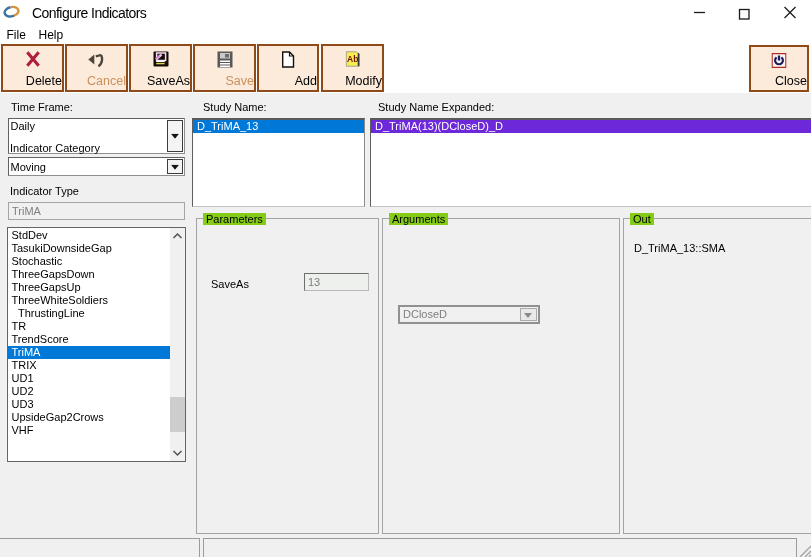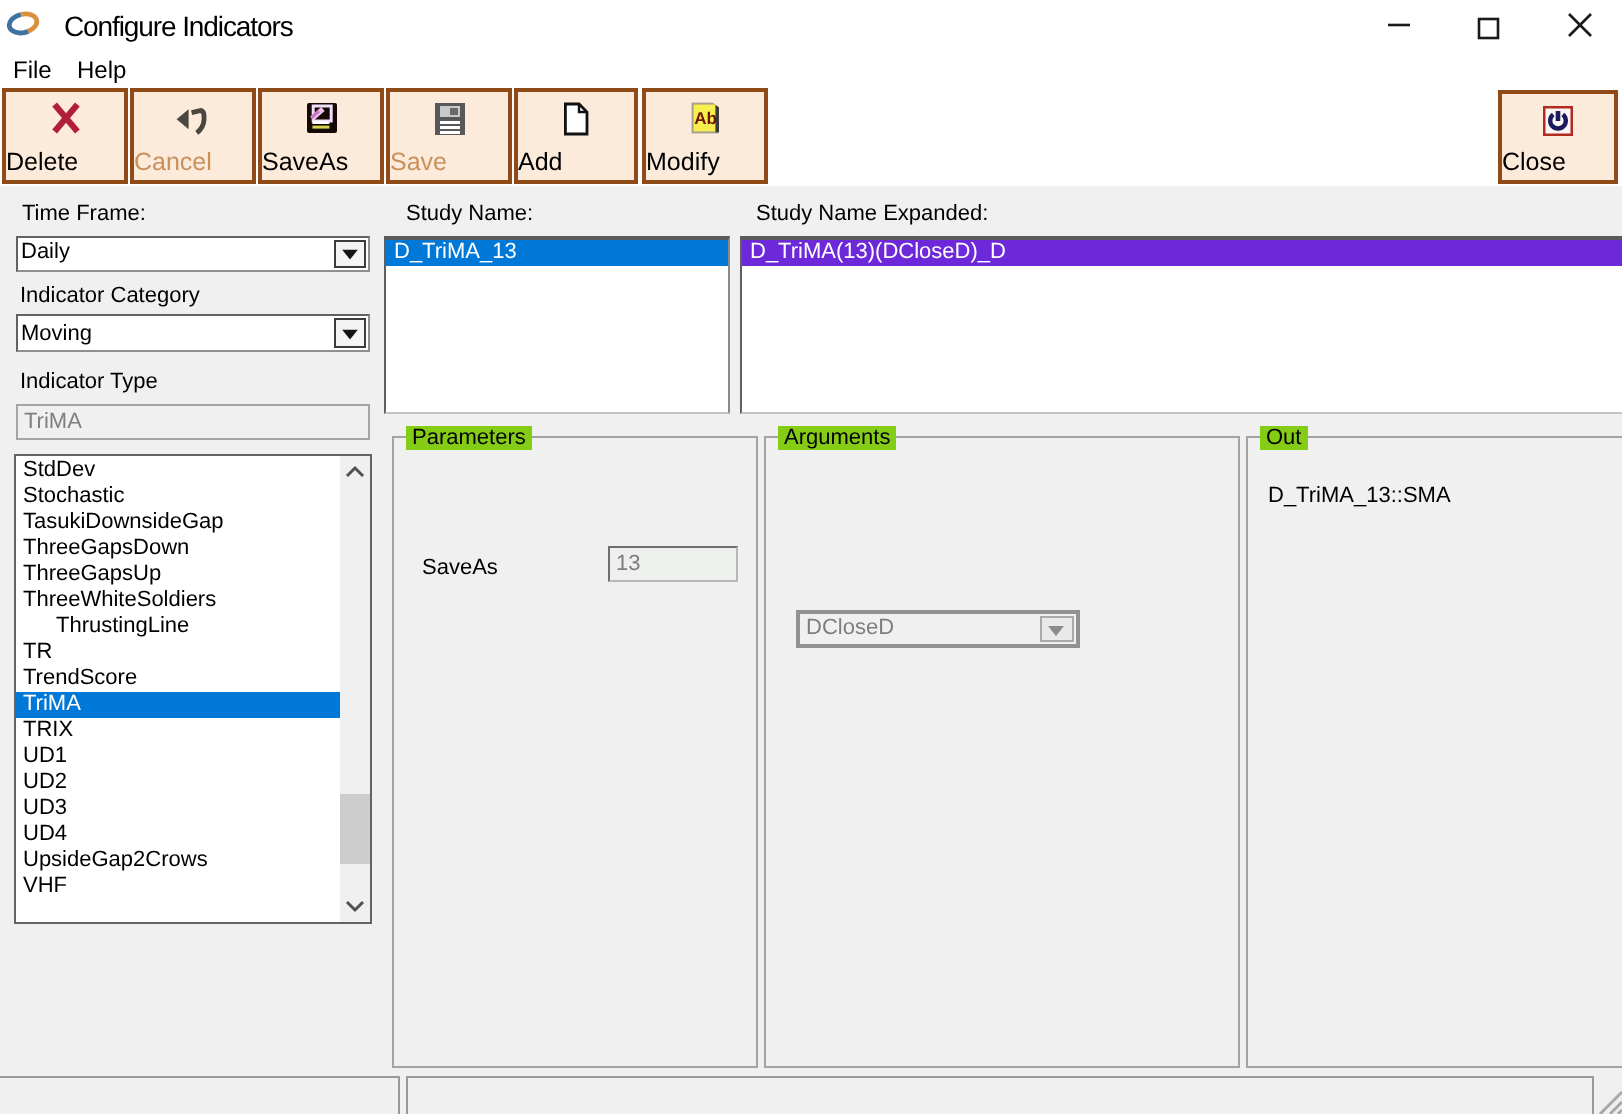--- a/index.html
+++ b/index.html
@@ -1,19 +1,19 @@
 <!DOCTYPE html>
 <html><head><meta charset="utf-8"><style>
 *{margin:0;padding:0;box-sizing:border-box}
 html,body{width:811px;height:557px;overflow:hidden}
 body{font-family:"Liberation Sans",sans-serif;background:#fff;position:relative}
 .abs{position:absolute}
 .lbl{position:absolute;font-size:11px;color:#000;white-space:nowrap}
 .tbtn{position:absolute;top:44px;height:48px;background:#fceadb;border:2px solid #8f4a17}
-.tlab{position:absolute;left:0;right:0;bottom:2px;text-align:left;font-size:12.5px;color:#000}
+.tlab{position:absolute;left:0;right:0;bottom:2px;text-align:right;font-size:12.5px;color:#000}
 .tlab.dis{color:#c9905c}
 .ticon{position:absolute;left:50%;top:5px;transform:translateX(-50%)}
 .combo{position:absolute;background:#fff;border:1px solid;border-color:#616161 #8e8e8e #8e8e8e #616161}
 .combo .txt{position:absolute;left:1.5px;top:1px;font-size:11px;color:#000}
 .combo .btn{position:absolute;right:1px;top:1px;bottom:1px;width:16px;background:#f4f4f4;border:1px solid #3c3c3c}
 .combo .btn svg{position:absolute;left:50%;top:50%;transform:translate(-50%,-45%)}
 .grp{position:absolute;border:1px solid #a3a3a3}
 .grp>span{position:absolute;top:-6px;left:6px;background:#84cc16;padding:0 3px;font-size:11px;color:#000}
 .panel{position:absolute;background:#f0f0f0;border:1px solid #9a9a9a}
 </style></head>
@@ -92,21 +92,21 @@
 <div class="tbtn" style="left:749px;width:60px;top:45px;height:47px">
   <svg class="ticon" width="15" height="15" viewBox="0 0 15 15" style="top:6px">
     <rect x="0.6" y="0.6" width="13.8" height="13.8" fill="#fdf5f2" stroke="#b22a22" stroke-width="1.3"></rect>
     <path d="M7.5 2.5 L7.5 7.5" stroke="#1a1a5e" stroke-width="2.3"></path>
     <path d="M5.1 4.3 A3.9 3.9 0 1 0 9.9 4.3" fill="none" stroke="#1a1a5e" stroke-width="2.2"></path>
   </svg>
   <div class="tlab">Close</div>
 </div>
 
 <div class="lbl" style="left:11px;top:101px">Time Frame:</div>
-<div class="combo" style="left:8px;top:118px;width:177px;height:18px">
+<div class="combo" style="left:8px;top:118px;width:177px;height:36px">
     <div class="txt">Daily</div>
     <div class="btn">
       <svg width="8" height="5" viewBox="0 0 8 5">
         <polygon points="0,0 8,0 4,5" fill="#141414"></polygon>
       </svg>
     </div>
   </div>
 <div class="lbl" style="left:10px;top:142px">Indicator Category</div>
 <div class="combo" style="left:8px;top:157px;width:177px;height:19px">
     <div class="txt" style="top:3px">Moving</div>
@@ -117,34 +117,33 @@
     </div>
   </div>
 <div class="lbl" style="left:10px;top:185px">Indicator Type</div>
 <div class="abs" style="left:8px;top:202px;width:177px;height:18px;background:#f0f0f0;border:1px solid #a5a5a5">
     <div class="abs" style="left:3px;top:2px;font-size:11px;color:#7f7f7f">TriMA</div>
   </div>
 
 <div class="abs" style="left:7px;top:227px;width:179px;height:235px;background:#fff;border:1px solid #646464"></div>
 <div class="abs" style="left:8px;top:228.5px;width:162px;font-size:11px;line-height:13px;color:#000">
 <div style="padding-left:3.5px">StdDev</div>
+<div style="padding-left:3.5px">TasukiDownsideGap</div>
 <div style="padding-left:3.5px">Stochastic</div>
-<div style="padding-left:3.5px">TasukiDownsideGap</div>
 <div style="padding-left:3.5px">ThreeGapsDown</div>
 <div style="padding-left:3.5px">ThreeGapsUp</div>
 <div style="padding-left:3.5px">ThreeWhiteSoldiers</div>
-<div style="padding-left:20px">ThrustingLine</div>
+<div style="padding-left:10px">ThrustingLine</div>
 <div style="padding-left:3.5px">TR</div>
 <div style="padding-left:3.5px">TrendScore</div>
 <div style="padding-left:3.5px;background:#0078d7;color:#fff">TriMA</div>
 <div style="padding-left:3.5px">TRIX</div>
 <div style="padding-left:3.5px">UD1</div>
 <div style="padding-left:3.5px">UD2</div>
 <div style="padding-left:3.5px">UD3</div>
-<div style="padding-left:3.5px">UD4</div>
 <div style="padding-left:3.5px">UpsideGap2Crows</div>
 <div style="padding-left:3.5px">VHF</div>
 </div>
 
 <div class="abs" style="left:170px;top:228px;width:15px;height:233px;background:#f0f0f0"></div>
 <svg class="abs" style="left:170px;top:228px" width="15" height="17">
     <polyline points="3.5,10 7.5,6 11.5,10" fill="none" stroke="#505050" stroke-width="1.5"></polyline>
   </svg>
 <svg class="abs" style="left:170px;top:444px" width="15" height="17">
     <polyline points="3.5,7 7.5,11 11.5,7" fill="none" stroke="#505050" stroke-width="1.5"></polyline>

